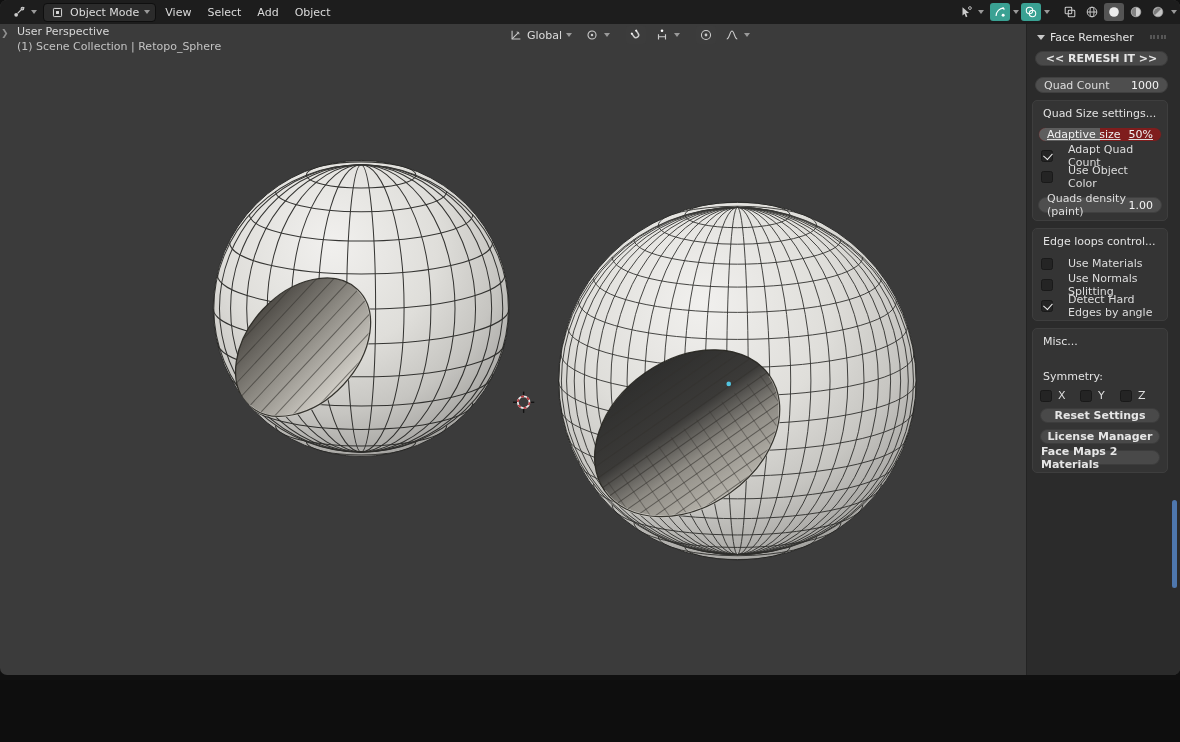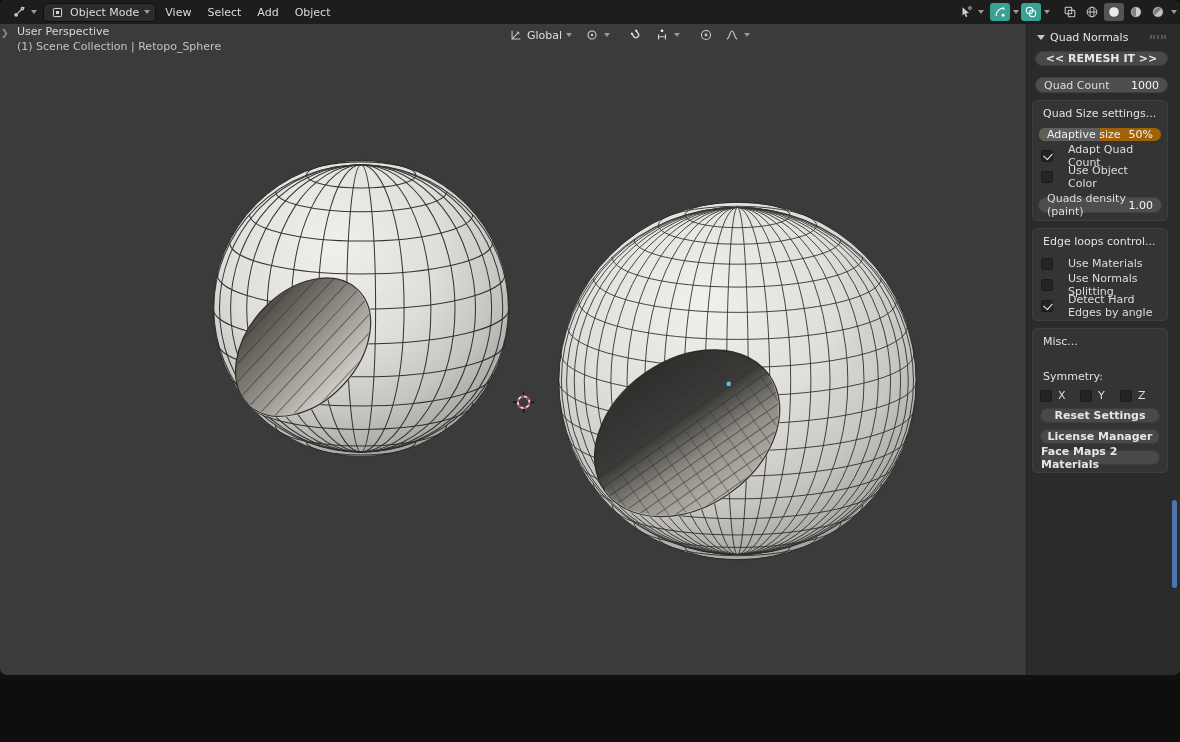--- a/index.html
+++ b/index.html
@@ -56,22 +56,22 @@
   .field .val{margin-left:auto;color:#f4f4f4;}
   .qcount{margin:0 0 7px 3px;}
   .box{background:#343434;border:1px solid #3e3e3e;border-radius:5px;
        padding:4px 5px 7px;margin-bottom:7px;}
   .section{height:17px;display:flex;align-items:center;padding-left:5px;color:#e2e2e2;}
   .row{display:flex;align-items:center;gap:15px;height:15px;margin:6px 3px 0;}
   .cb{width:12px;height:12px;border-radius:2.5px;background:#242424;border:1px solid #191919;
       position:relative;flex:none;}
   .cb.checked::after{content:"";position:absolute;left:2.5px;top:0.5px;width:4.5px;height:7px;
       border-right:1.7px solid #ededed;border-bottom:1.7px solid #ededed;transform:rotate(42deg);}
-  .slider{position:relative;height:15px;border-radius:8px;background:#a16207;
-          border:1px solid #343434;overflow:hidden;display:flex;align-items:flex-end;margin:5px 0 2px;}
+  .slider{position:relative;height:15px;border-radius:8px;background:#7f1d1d;
+          border:1px solid #343434;overflow:hidden;display:flex;align-items:flex-end;margin:5px 0 2px;text-decoration:underline;}
   .slider .fill{position:absolute;left:0;top:0;bottom:0;background:#5e5e5e;}
   .slider .lab{position:relative;margin-left:8px;color:#efefef;}
   .slider .val{position:relative;margin-left:auto;margin-right:8px;color:#f2f2f2;}
   .density{margin-top:13px;}
   .sym-label{padding-left:5px;margin-top:18px;height:16px;display:flex;align-items:center;color:#e2e2e2;}
   .axes{display:flex;margin:5px 2px 3px;}
   .axis{flex:1;display:flex;align-items:center;gap:6px;}
   .box .btn{margin:6px 2px 0;}
   .scroll-thumb{position:absolute;right:3px;width:5px;border-radius:3px;}
 
@@ -442,21 +442,21 @@
         <div class="ov1">User Perspective</div>
         <div class="ov2">(1) Scene Collection | Retopo_Sphere</div>
       </div>
       <div class="edge-arrow">❯</div>
     </div>
 
     <div class="sidebar">
       <div class="sb-inner">
         <div class="p-header">
           <span class="tri-down"></span>
-          <span class="p-title">Quad Normals</span>
+          <span class="p-title">Face Remesher</span>
           <span class="drag-dots"></span>
         </div>
 
         <div class="btn remesh">&lt;&lt;  REMESH IT  &gt;&gt;</div>
 
         <div class="field qcount">
           <span class="lbl">Quad Count</span>
           <span class="val">1000</span>
         </div>
 

